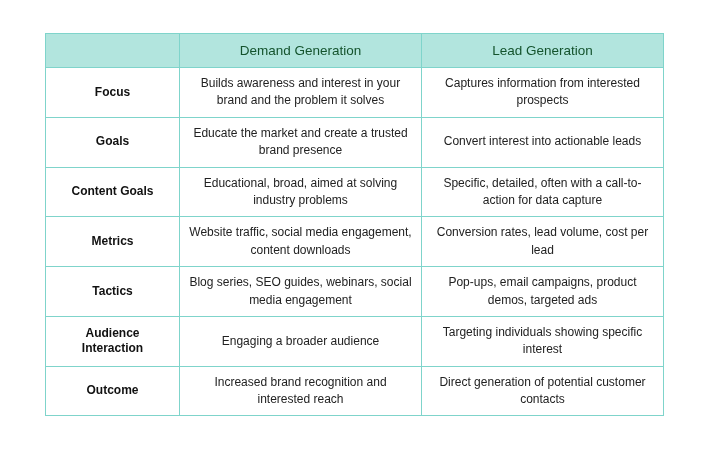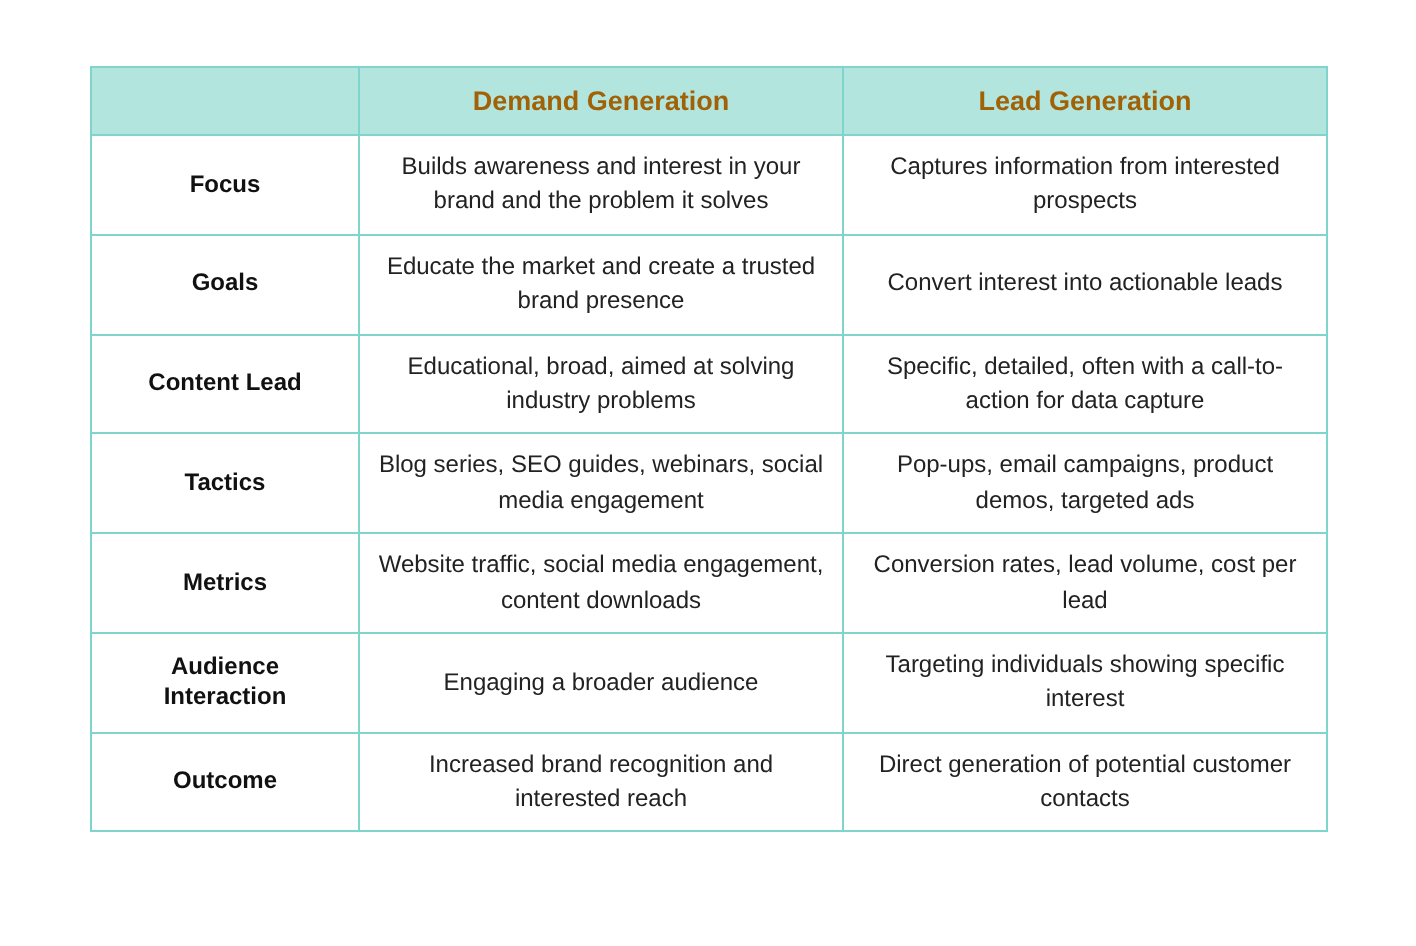--- a/index.html
+++ b/index.html
@@ -35,22 +35,22 @@
     padding: 7px 9px;
     box-sizing: border-box;
   }
   col.c-label { width: 134px; }
   col.c-col   { width: 242px; }
 
   thead th {
     background: #b2e5de;
     text-align: center;
     font-size: 13.5px;
-    font-weight: bold;
-    color: #a16207;
+    font-weight: normal;
+    color: #14532d;
     height: 34px;
     padding: 6px 8px;
   }
   thead th.corner {
     background: #b2e5de;
   }
   tbody th.row-label {
     background: #ffffff;
     text-align: center;
     font-size: 12px;
@@ -90,33 +90,33 @@
           <th class="row-label">Focus</th>
           <td class="cell">Builds awareness and interest in your brand and the problem it solves</td>
           <td class="cell">Captures information from interested prospects</td>
         </tr>
         <tr>
           <th class="row-label">Goals</th>
           <td class="cell">Educate the market and create a trusted brand presence</td>
           <td class="cell">Convert interest into actionable leads</td>
         </tr>
         <tr>
-          <th class="row-label">Content Lead</th>
+          <th class="row-label">Content Goals</th>
           <td class="cell">Educational, broad, aimed at solving industry problems</td>
           <td class="cell">Specific, detailed, often with a call-to-action for data capture</td>
+        </tr>
+        <tr>
+          <th class="row-label">Metrics</th>
+          <td class="cell">Website traffic, social media engagement, content downloads</td>
+          <td class="cell">Conversion rates, lead volume, cost per lead</td>
         </tr>
         <tr>
           <th class="row-label">Tactics</th>
           <td class="cell">Blog series, SEO guides, webinars, social media engagement</td>
           <td class="cell">Pop-ups, email campaigns, product demos, targeted ads</td>
-        </tr>
-        <tr>
-          <th class="row-label">Metrics</th>
-          <td class="cell">Website traffic, social media engagement, content downloads</td>
-          <td class="cell">Conversion rates, lead volume, cost per lead</td>
         </tr>
         <tr>
           <th class="row-label">Audience Interaction</th>
           <td class="cell">Engaging a broader audience</td>
           <td class="cell">Targeting individuals showing specific interest</td>
         </tr>
         <tr>
           <th class="row-label">Outcome</th>
           <td class="cell">Increased brand recognition and interested reach</td>
           <td class="cell">Direct generation of potential customer contacts</td>

